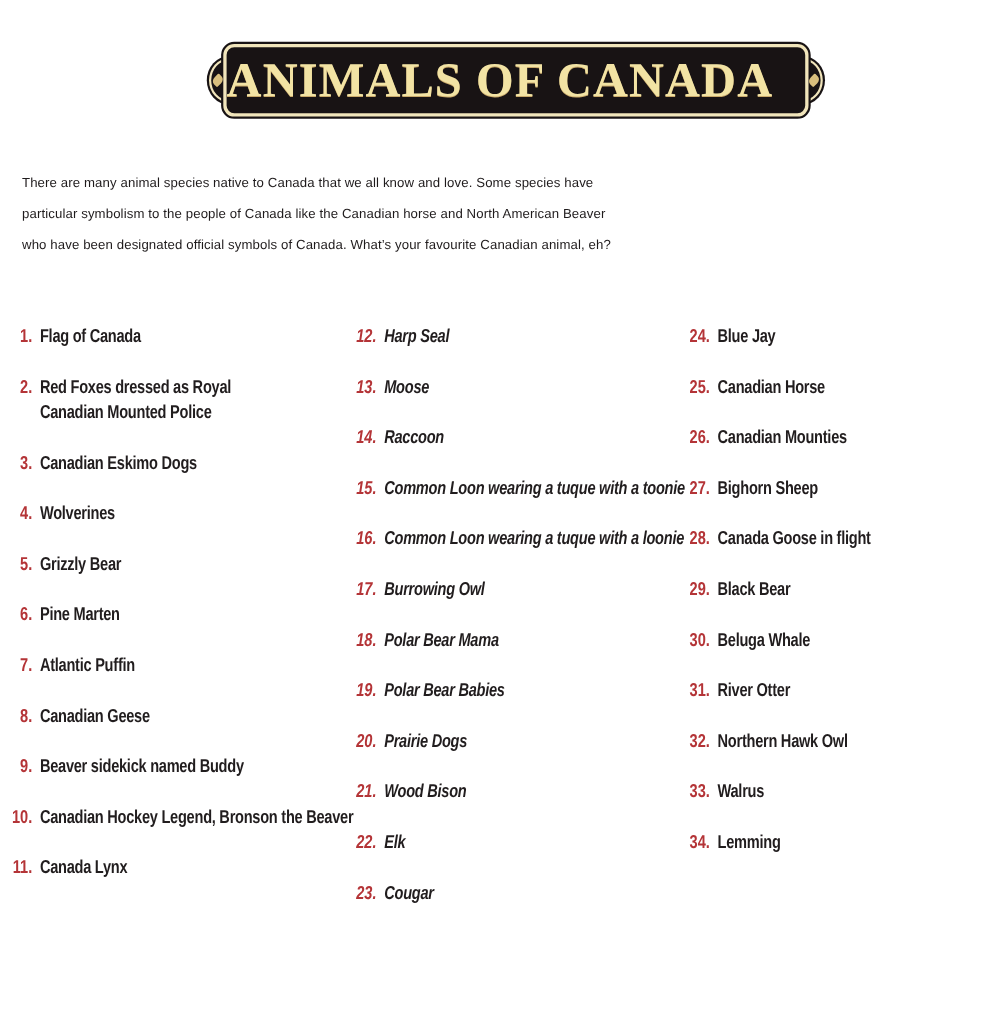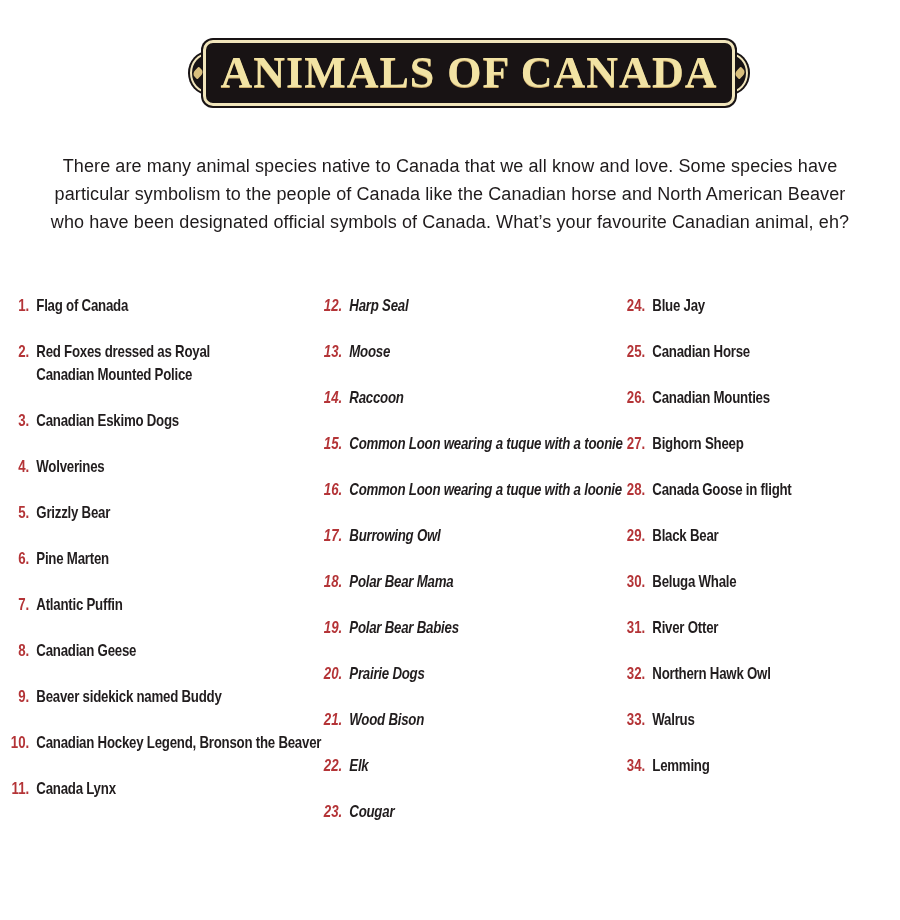--- a/index.html
+++ b/index.html
@@ -26,21 +26,21 @@
   .banner {
     position: absolute;
     inset: 0;
     box-sizing: border-box;
     background: #181314;
     border: 3px solid #f1e5bb;
     border-radius: 10px;
     box-shadow: 0 0 0 2px #181314;
     display: flex;
     align-items: center;
-    justify-content: center;
+    justify-content: flex-start;
     z-index: 1;
   }
   .banner-title {
     font-family: "Liberation Serif", serif;
     font-weight: bold;
     font-size: 44px;
     letter-spacing: 1px;
     color: #f2e3a4;
     text-shadow: 0 1px 0 #c9a96a;
     padding-bottom: 2px;
@@ -70,23 +70,22 @@
     transform: rotate(45deg);
     z-index: 2;
   }
   .orn-left  { left: -9px; }
   .orn-right { right: -9px; transform: rotate(225deg); }
 
   
   .intro {
     margin: 46px auto 0;
     width: 860px;
-    text-align: center;
     white-space: pre-line;
-    font-size: 18px;
+    font-size: 12px;
     line-height: 28px;
     letter-spacing: 0.1px;
     color: #1f1b1c;
   }
 
   
   .list {
     display: flex;
     margin-top: 58px;
     padding-left: 9px;

